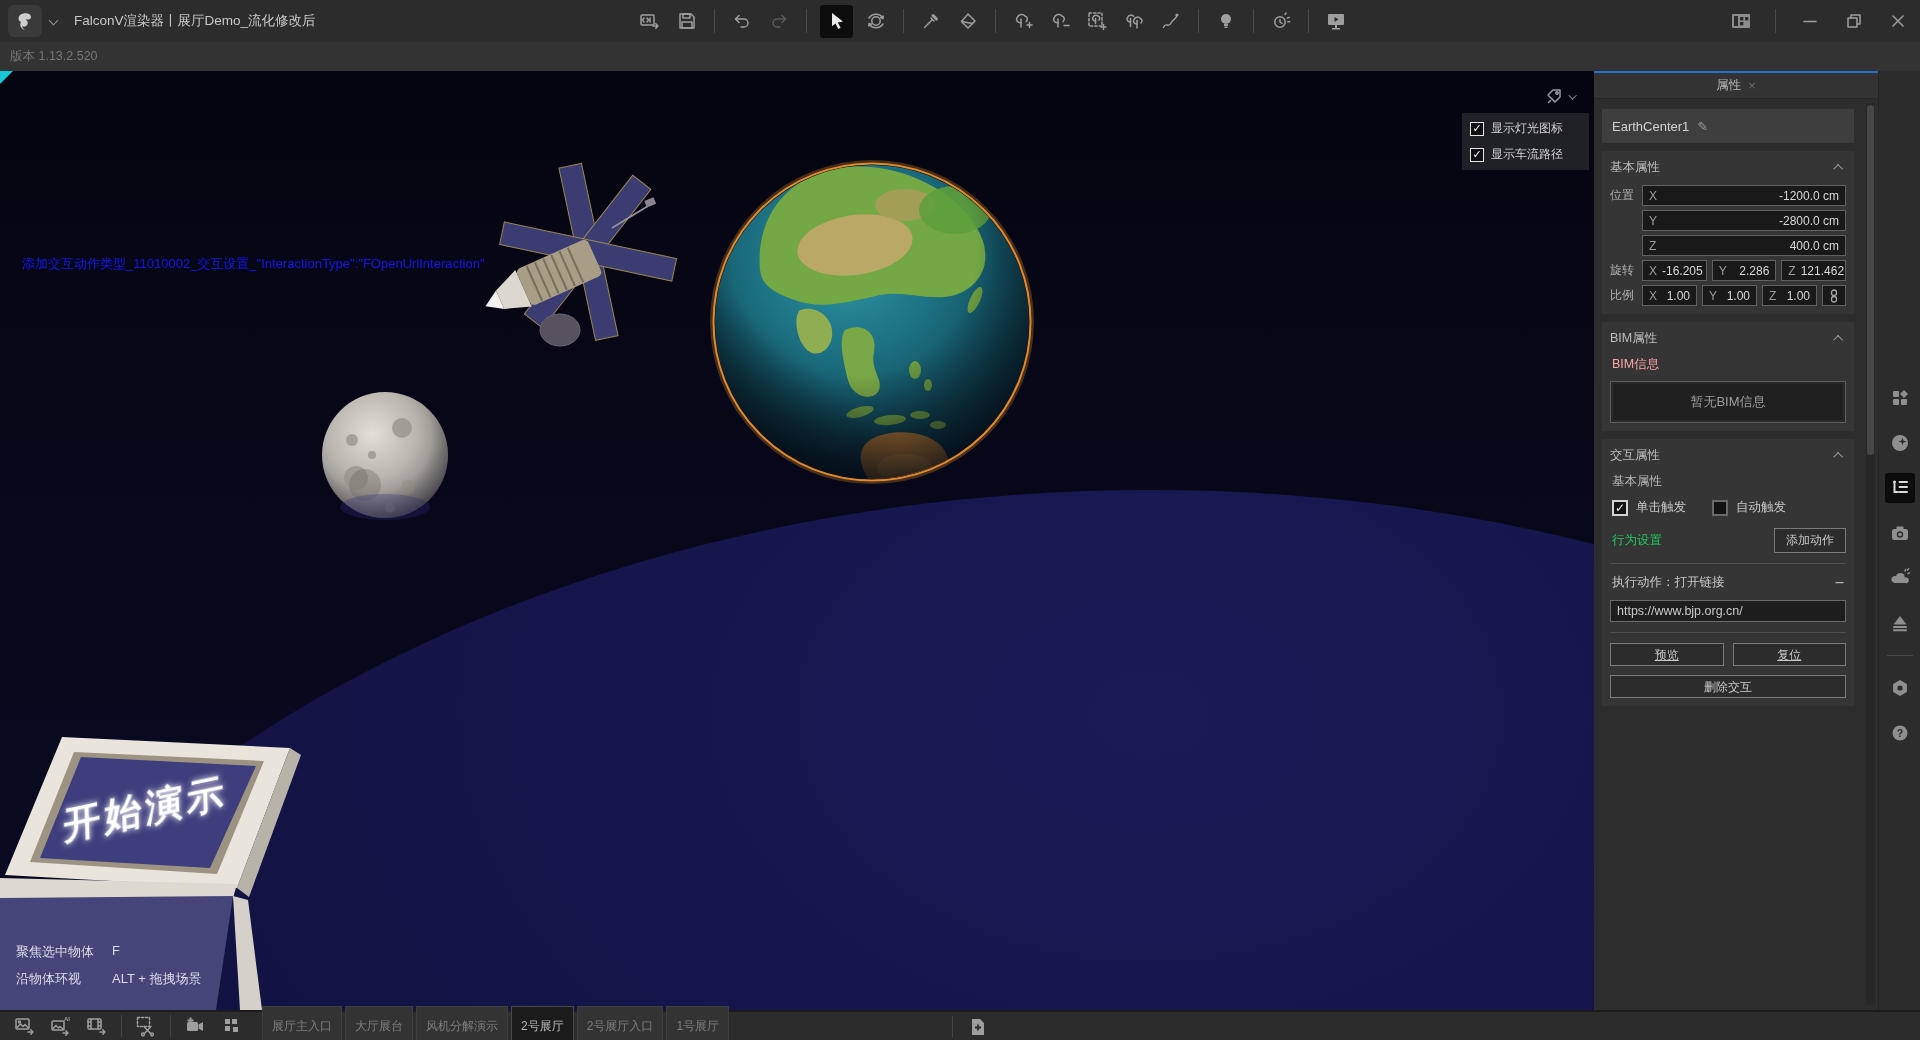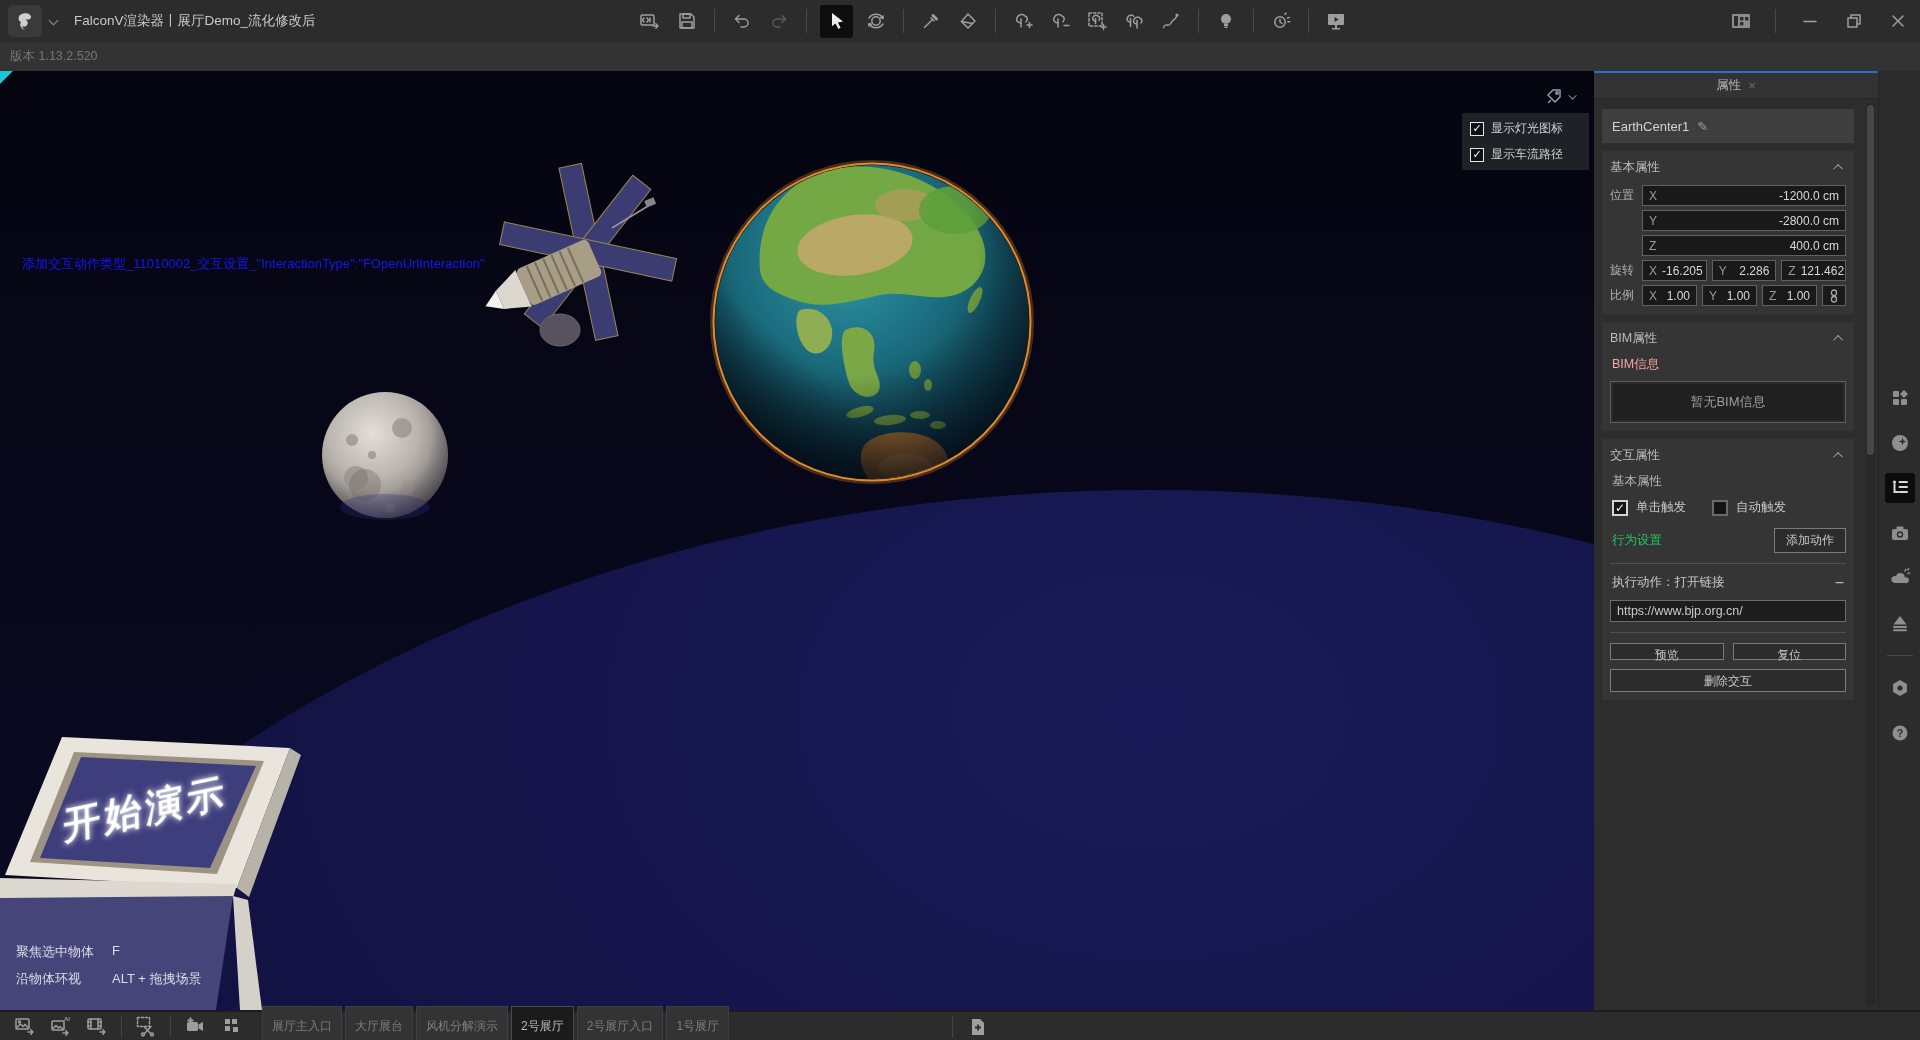--- a/index.html
+++ b/index.html
@@ -68,21 +68,21 @@
   .cbrow .clbl.last { margin-right:0; }
   .behav-row { display:flex; align-items:center; justify-content:space-between; margin:2px 0 10px 2px; }
   .behav-row .bl { color:#22c55e; font-size:12.5px; }
   .pbtn { background:#2c2c2c; border:1px solid #7a7a7a; color:#c9c9c9; font-size:12px; padding:3px 11px; font-family:inherit; }
   .divider { height:1px; background:#4f4f4f; margin:10px 0; }
   .action-row { display:flex; align-items:center; justify-content:space-between; padding:0 2px; }
   .action-row .al { color:#c8c8c8; font-size:12.5px; }
   .action-row .minus { color:#c0c0c0; font-size:16px; line-height:1; }
   .url-input { width:100%; height:22px; background:#1d1d1d; border:1px solid #6a6a6a; color:#c9c9c9; font-size:12.5px; padding:0 6px; margin-top:9px; font-family:inherit; }
   .btn-row { display:flex; gap:9px; margin-top:2px; }
-  .btn-row .pbtn { flex:1; height:17px; }
+  .btn-row .pbtn { flex:1; height:23px;text-decoration:underline; }
   .del-btn { width:100%; height:23px; margin-top:9px; }
   .sb { position:absolute; right:3px; top:30px; bottom:5px; width:9px; background:#282828; }
   .sb-thumb { position:absolute; left:1px; right:1px; top:2px; height:350px; background:#474747; border-radius:4px; }
 
   
   .right-strip { position:absolute; top:71px; left:1878px; width:42px; height:939px; background:#2c2c2c; border-left:1px solid #242424; display:flex; flex-direction:column; align-items:center; padding-top:312px; gap:15px; }
   .rbtn { width:30px; height:30px; display:flex; align-items:center; justify-content:center; border-radius:3px; }
   .rbtn.active { background:#0c0c0c; }
   .rsep { width:26px; height:1px; background:#4a4a4a; margin:2px 0; }
 

